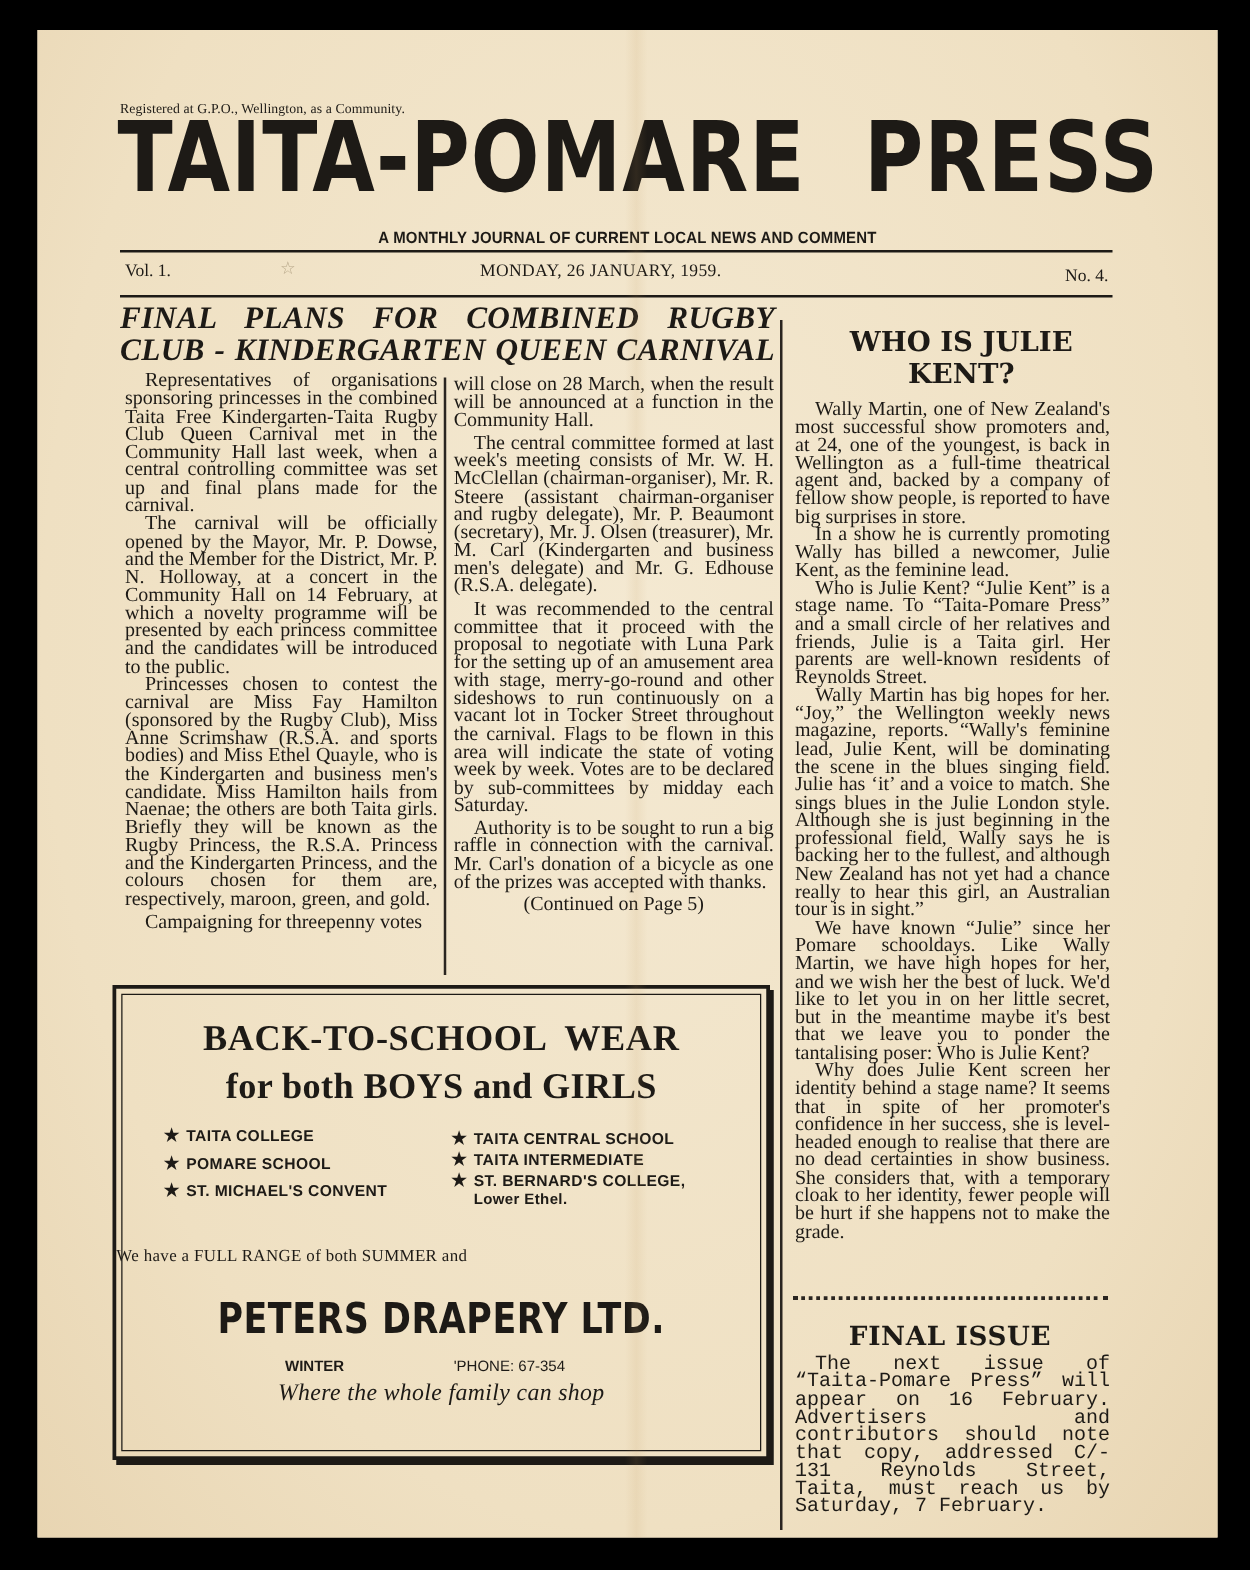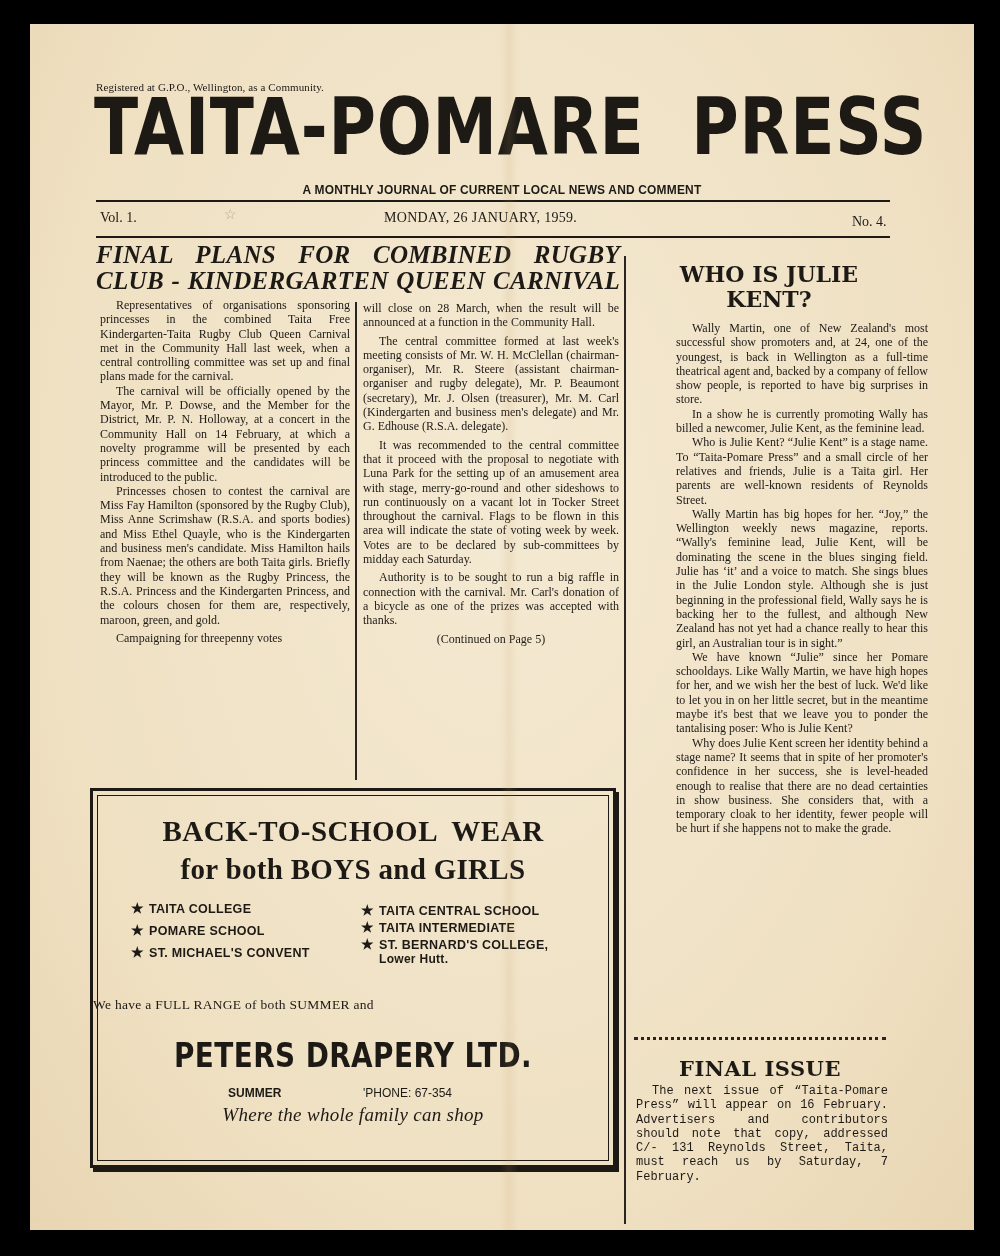--- a/index.html
+++ b/index.html
@@ -11,30 +11,30 @@
   .masthead{position:absolute;left:64px;top:64px;width:800px;font-family:"DejaVu Sans","Liberation Sans",sans-serif;font-weight:bold;font-size:78px;letter-spacing:1px;transform:scaleX(.83);transform-origin:left top;white-space:nowrap;line-height:1;}
   .subtitle{position:absolute;left:0;width:944px;top:158px;text-align:center;font-family:"Liberation Sans",sans-serif;font-weight:bold;font-size:13px;letter-spacing:.2px;transform:scaleX(.92);}
   .rule{position:absolute;background:#1d1a16;}
   .vol{position:absolute;left:70px;top:186px;font-size:14px;}
   .date{position:absolute;left:354px;top:186px;font-size:14px;letter-spacing:.3px;}
   .no{position:absolute;left:822px;top:190px;font-size:14px;}
   .star-deco{position:absolute;left:194px;top:182px;font-size:14px;color:#b8a88a;}
 
   .headline{position:absolute;left:66px;top:218px;width:524px;font-weight:bold;font-style:italic;font-size:25px;line-height:26px;text-align:justify;text-align-last:justify;letter-spacing:.3px;}
   .headline div{text-align:justify;text-align-last:justify;}
-  .col{position:absolute;font-size:12px;line-height:14.3px;text-align:justify;hyphens:manual;}
+  .col{position:absolute;font-size:16px;line-height:14.3px;text-align:justify;hyphens:manual;}
   .col p{margin:0;text-indent:16px;}
   .col1{left:70px;top:274px;width:250px;}
   .col2{left:333px;top:277px;width:256px;}
   .col2 p+p{margin-top:4px;}
   .cont{text-align:center;text-indent:0 !important;margin-top:4px !important;}
   .vrule{position:absolute;width:1.5px;background:#2a2520;}
 
   .jk-title{position:absolute;left:604px;top:238px;width:270px;text-align:center;font-weight:bold;font-size:22px;line-height:25px;font-family:"DejaVu Serif",serif;}
-  .col3{left:606px;top:297px;width:252px;margin-left:40px;}
+  .col3{left:606px;top:297px;width:252px;}
   .dotted{position:absolute;left:604px;top:1013px;width:252px;height:3px;border-top:3px dotted #2a2520;}
   .ni-title{position:absolute;left:604px;top:1032px;width:252px;text-align:center;font-weight:bold;font-size:21px;font-family:"DejaVu Serif",serif;letter-spacing:.5px;}
   .col4{left:606px;top:1060px;width:252px;font-family:Liberation Mono, monospace;}
 
   .ad{position:absolute;left:60px;top:764px;width:520px;height:374px;border:3px solid #1d1a16;box-shadow:3px 4px 0 #1d1a16;}
   .ad-inner{position:absolute;inset:4px;border:1px solid #1d1a16;}
   .ad-h1{position:absolute;left:0;width:100%;top:24px;text-align:center;font-weight:bold;font-size:29px;letter-spacing:.5px;}
   .ad-h2{position:absolute;left:0;width:100%;top:62px;text-align:center;font-weight:bold;font-size:29px;letter-spacing:.3px;}
   .schools{position:absolute;font-family:"Liberation Sans",sans-serif;font-weight:bold;font-size:12.5px;letter-spacing:.3px;}
   .schools .item{display:flex;align-items:flex-start;margin-bottom:8px;}
@@ -130,27 +130,27 @@
       <div class="item">
           <span class="star">★</span>
           <span>TAITA CENTRAL SCHOOL</span>
         </div>
       <div class="item">
           <span class="star">★</span>
           <span>TAITA INTERMEDIATE</span>
         </div>
       <div class="item">
           <span class="star">★</span>
-          <span><span>ST. BERNARD'S COLLEGE,</span><span class="sub">Lower Hutt.</span></span>
+          <span><span>ST. BERNARD'S COLLEGE,</span><span class="sub">Lower Ethel.</span></span>
         </div>
     </div>
 
     <div class="ad-range">
       <div>We have a FULL RANGE of both SUMMER and</div>
     </div>
 
     <div class="ad-brand">PETERS DRAPERY LTD.</div>
-    <div class="ad-taita">SUMMER</div>
+    <div class="ad-taita">WINTER</div>
     <div class="ad-phone">'PHONE: 67-354</div>
     <div class="ad-tag">Where the whole family can shop</div>
   </div>
 
 </div>
 
 </body></html>

